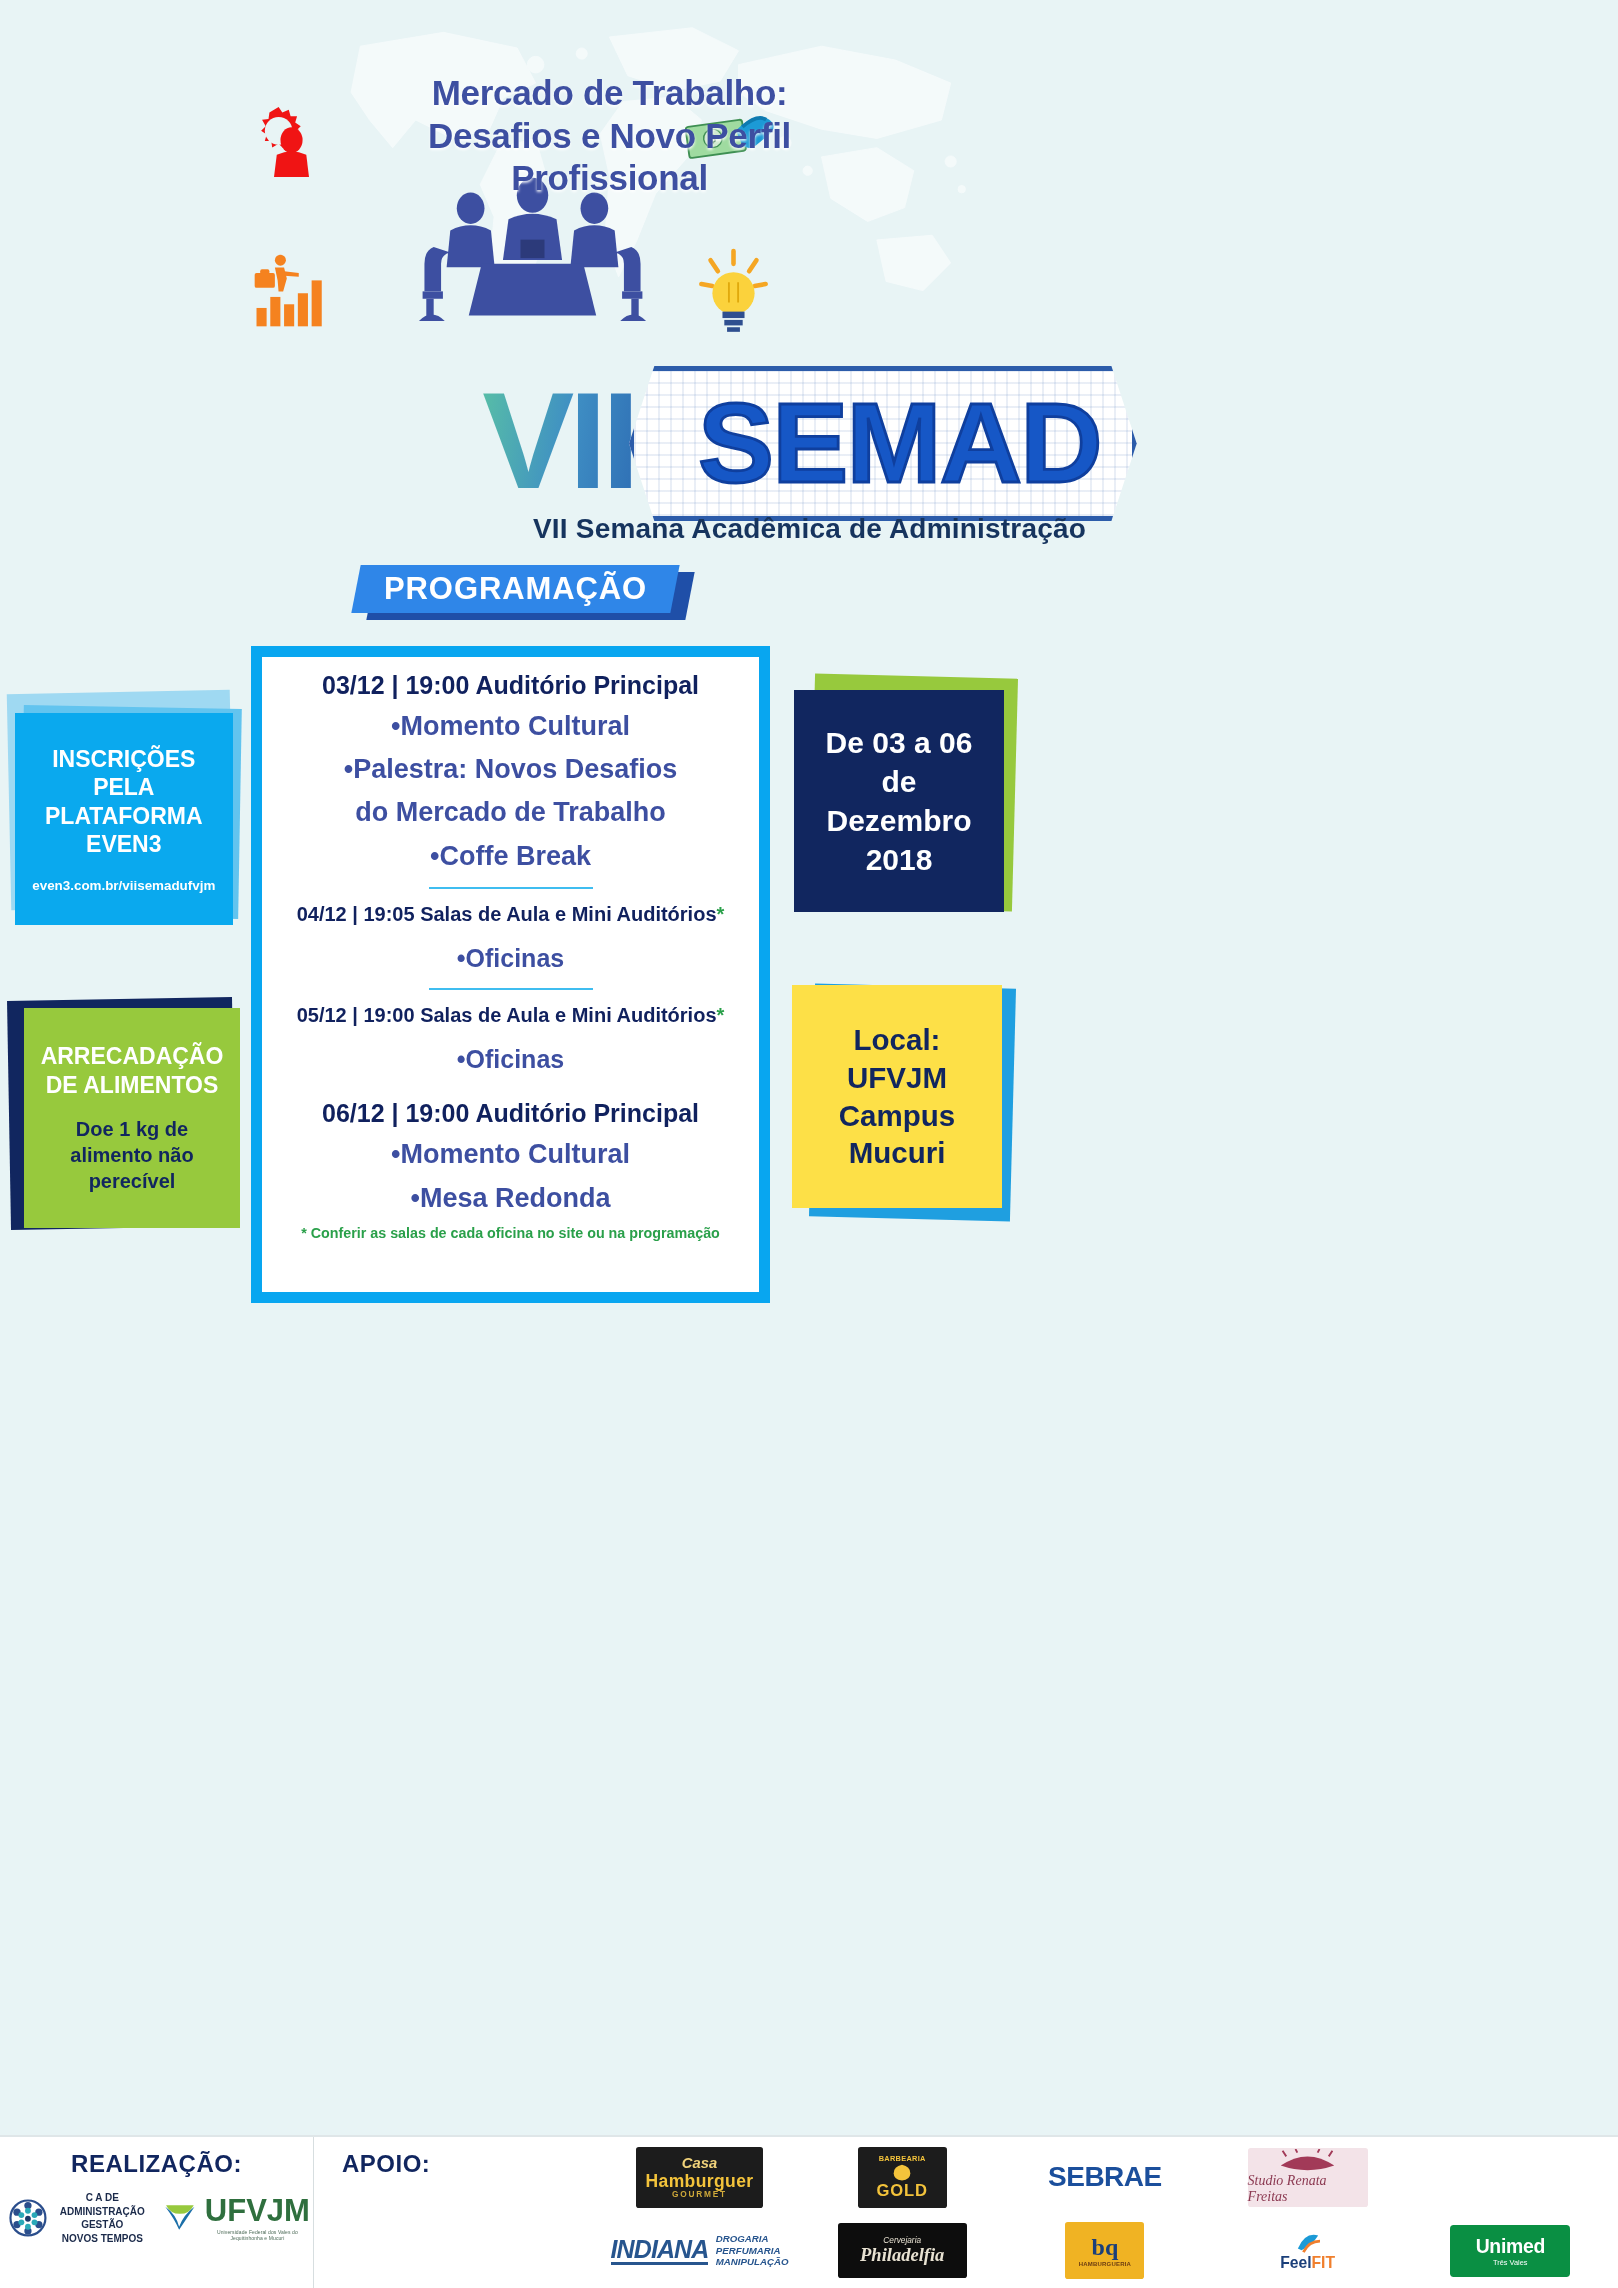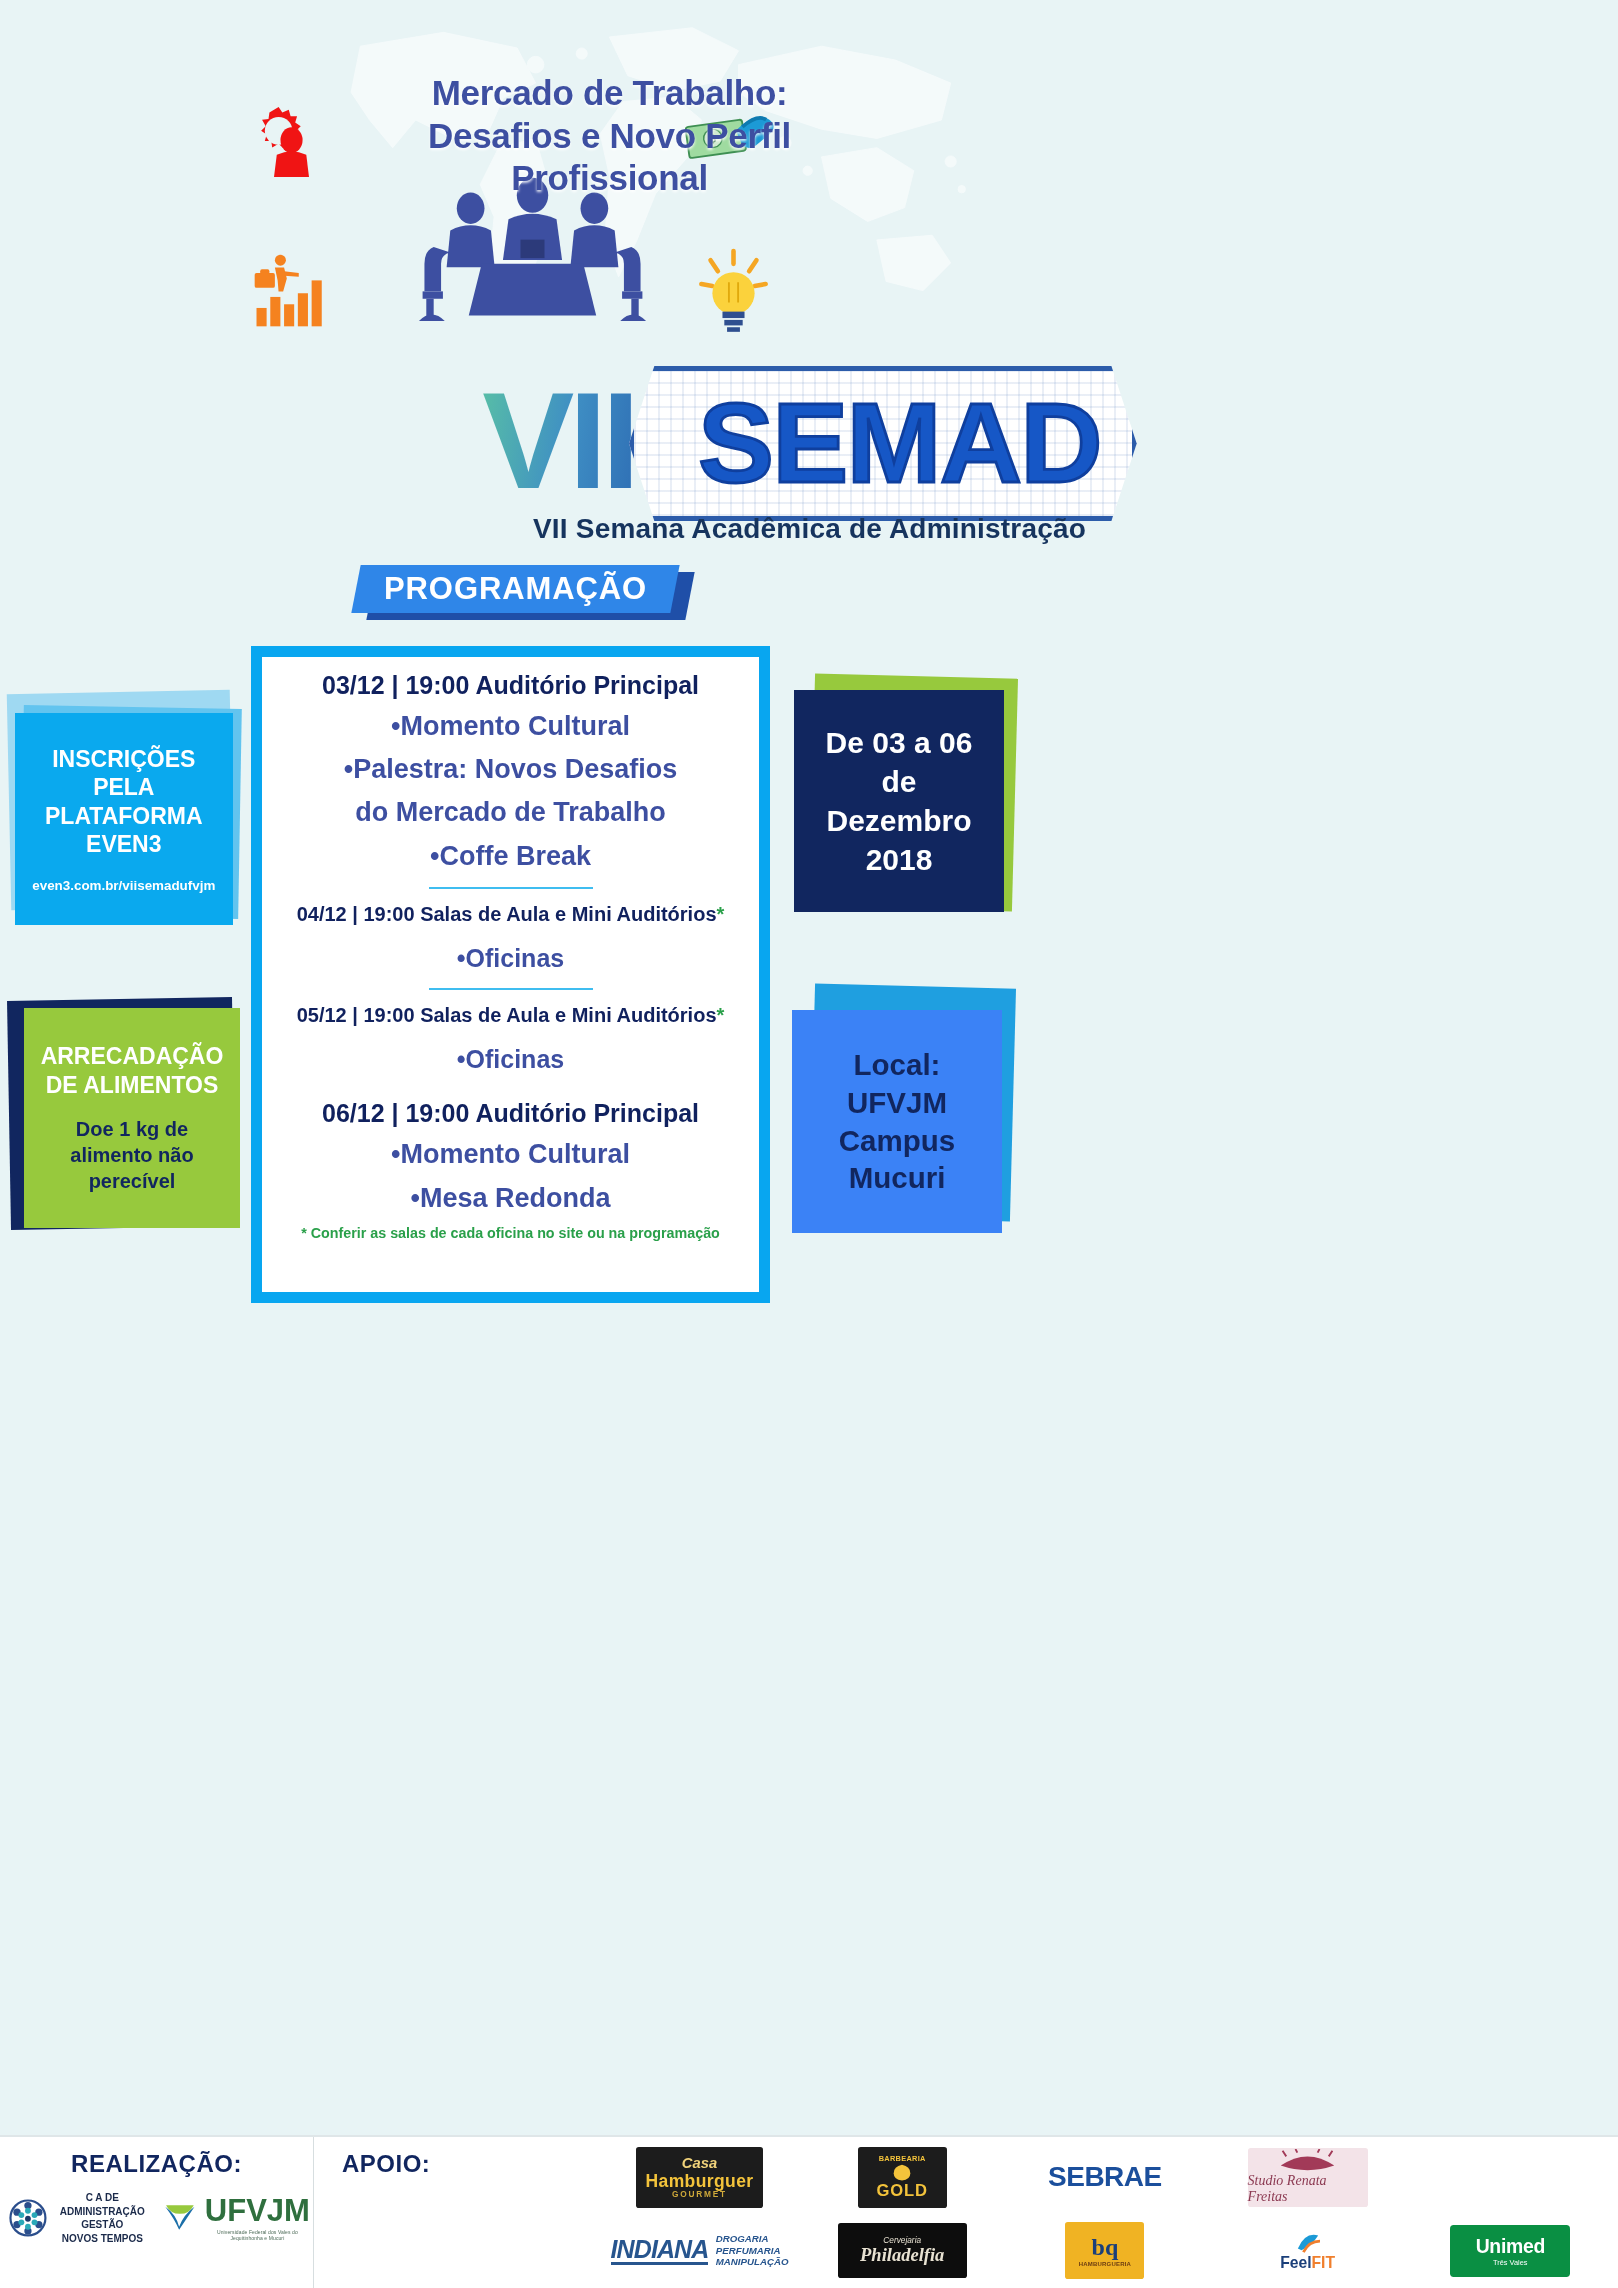--- a/index.html
+++ b/index.html
@@ -141,21 +141,21 @@
   #card-food .t1{color:#fff;font-size:23px;font-weight:bold;line-height:1.25;}
   #card-food .t2{color:#11265f;font-size:20px;font-weight:bold;line-height:1.3;margin-top:16.6px;}
 
   
   #card-date-green{left:812px;top:676px;width:203px;height:233px;background:#97c93d;transform:rotate(1.5deg);}
   #card-date{left:794px;top:690px;width:210px;height:222px;background:#11265f;}
   #card-date .t1{color:#fff;font-size:30px;font-weight:bold;line-height:1.3;}
 
   
   #card-loc-back{left:812px;top:986px;width:201px;height:233px;background:#1f9fe0;transform:rotate(1.5deg);}
-  #card-loc{left:792px;top:1010px;width:210px;height:223px;background:#3b82f6;}
+  #card-loc{left:792px;top:985px;width:210px;height:223px;background:#fde047;}
   #card-loc .t1{color:#11265f;font-size:29.5px;font-weight:bold;line-height:1.28;}
 
   
   .footer{
     position:absolute;left:0;right:0;bottom:0;height:152px;
     background:#ffffff;border-top:2.8px solid #dfe6e8;z-index:8;
     display:flex;
   }
   .foot-col{position:relative;box-sizing:border-box;}
   .foot-realiza{width:314px;border-right:1.8px solid #d7dee0;padding-top:13px;text-align:center;}
@@ -343,21 +343,21 @@
   <div class="prog-box">
 
     <p class="day-head">03/12 | 19:00 Auditório Principal</p>
     <p class="bullet">•Momento Cultural</p>
     <p class="bullet">•Palestra: Novos Desafios</p>
     <p class="bullet">do Mercado de Trabalho</p>
     <p class="bullet">•Coffe Break</p>
 
     <div class="hr"></div>
 
-    <p class="day-head sm"><span>04/12 | 19:00 Salas de Aula e Mini Auditórios</span><span class="ast">*</span></p>
+    <p class="day-head sm"><span>04/12 | 19:05 Salas de Aula e Mini Auditórios</span><span class="ast">*</span></p>
     <div class="gap-s"></div>
     <p class="bullet sm">•Oficinas</p>
 
     <div class="hr"></div>
 
     <p class="day-head sm"><span>05/12 | 19:00 Salas de Aula e Mini Auditórios</span><span class="ast">*</span></p>
     <div class="gap-s"></div>
     <p class="bullet sm">•Oficinas</p>
 
     <div class="gap-m"></div>

